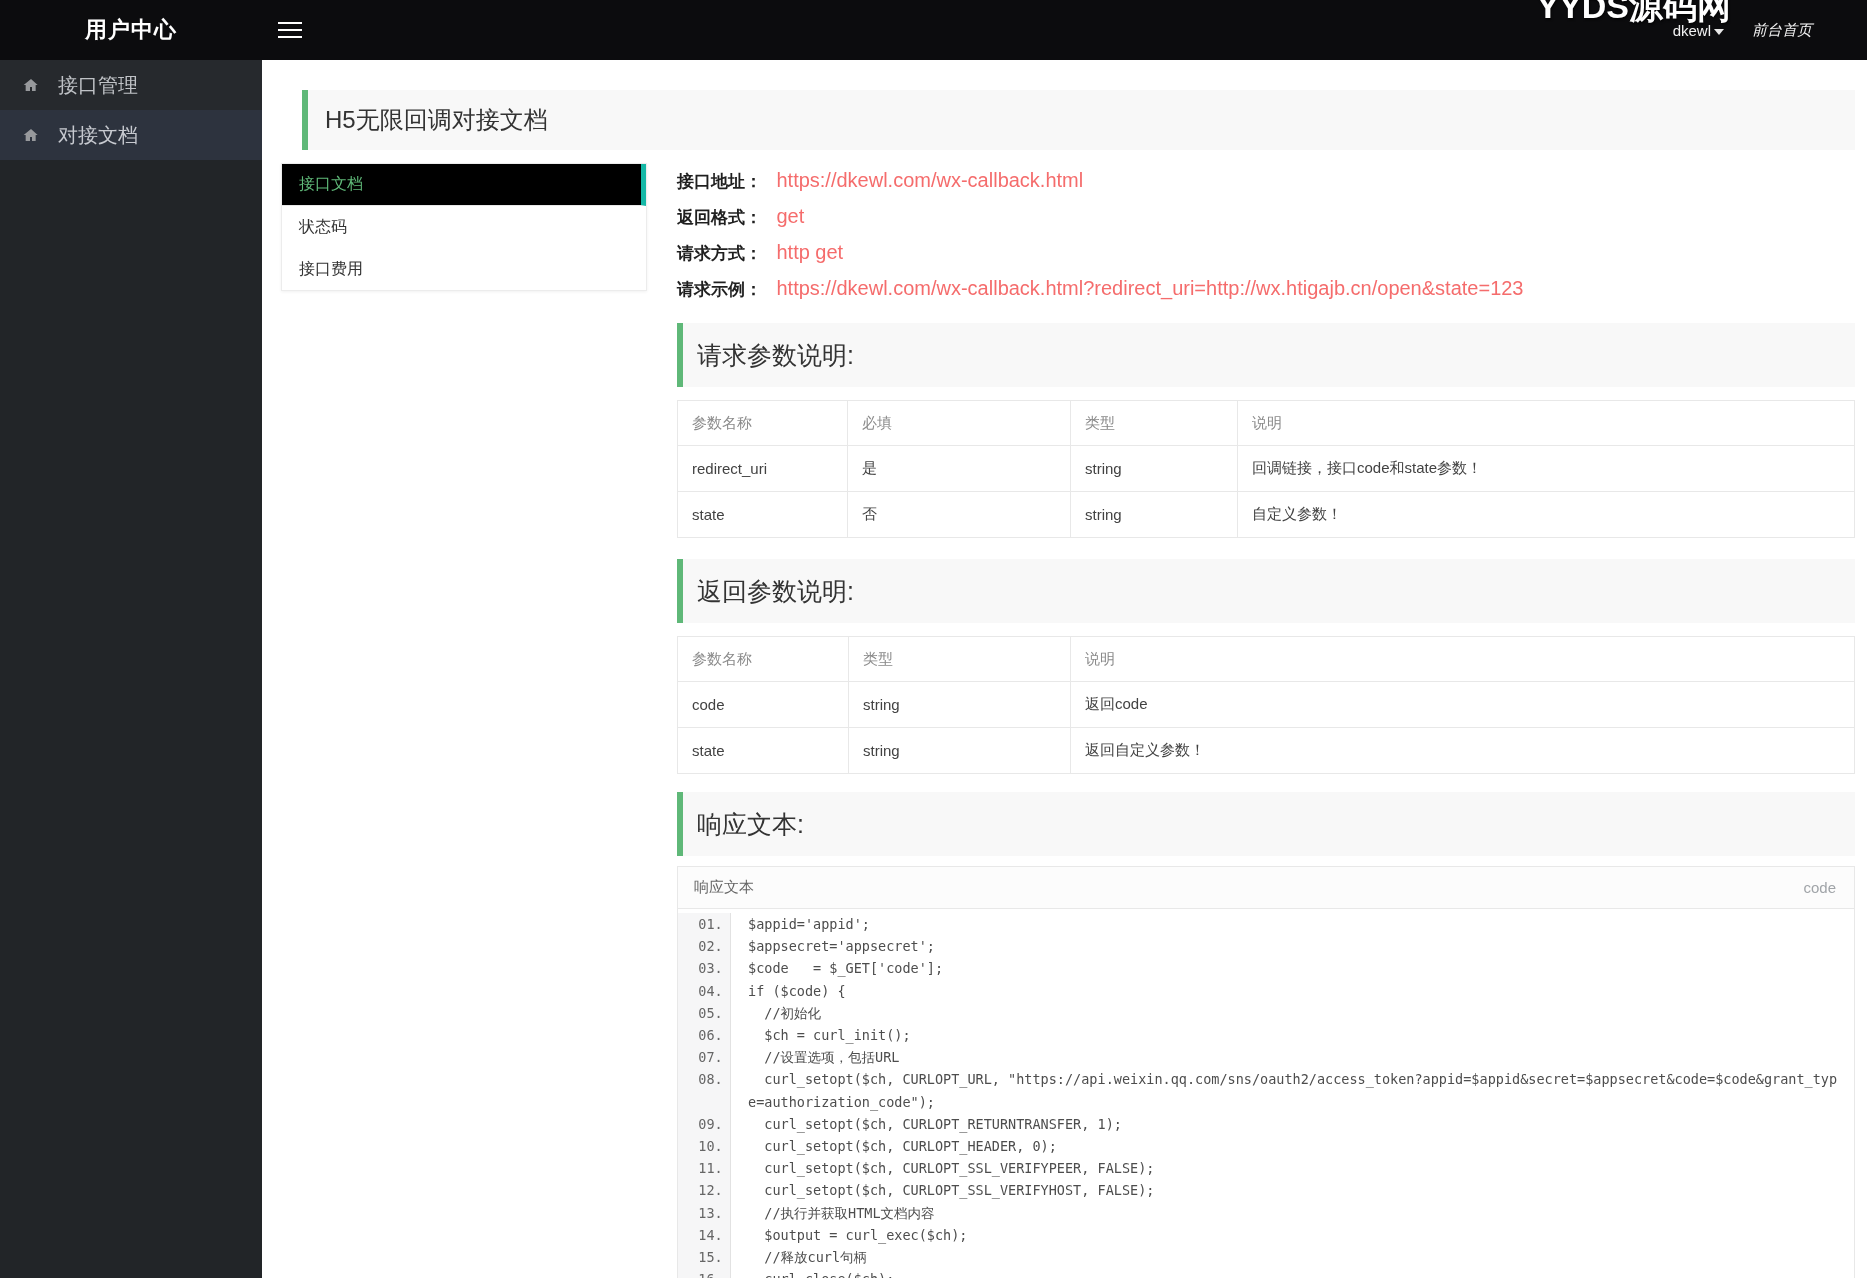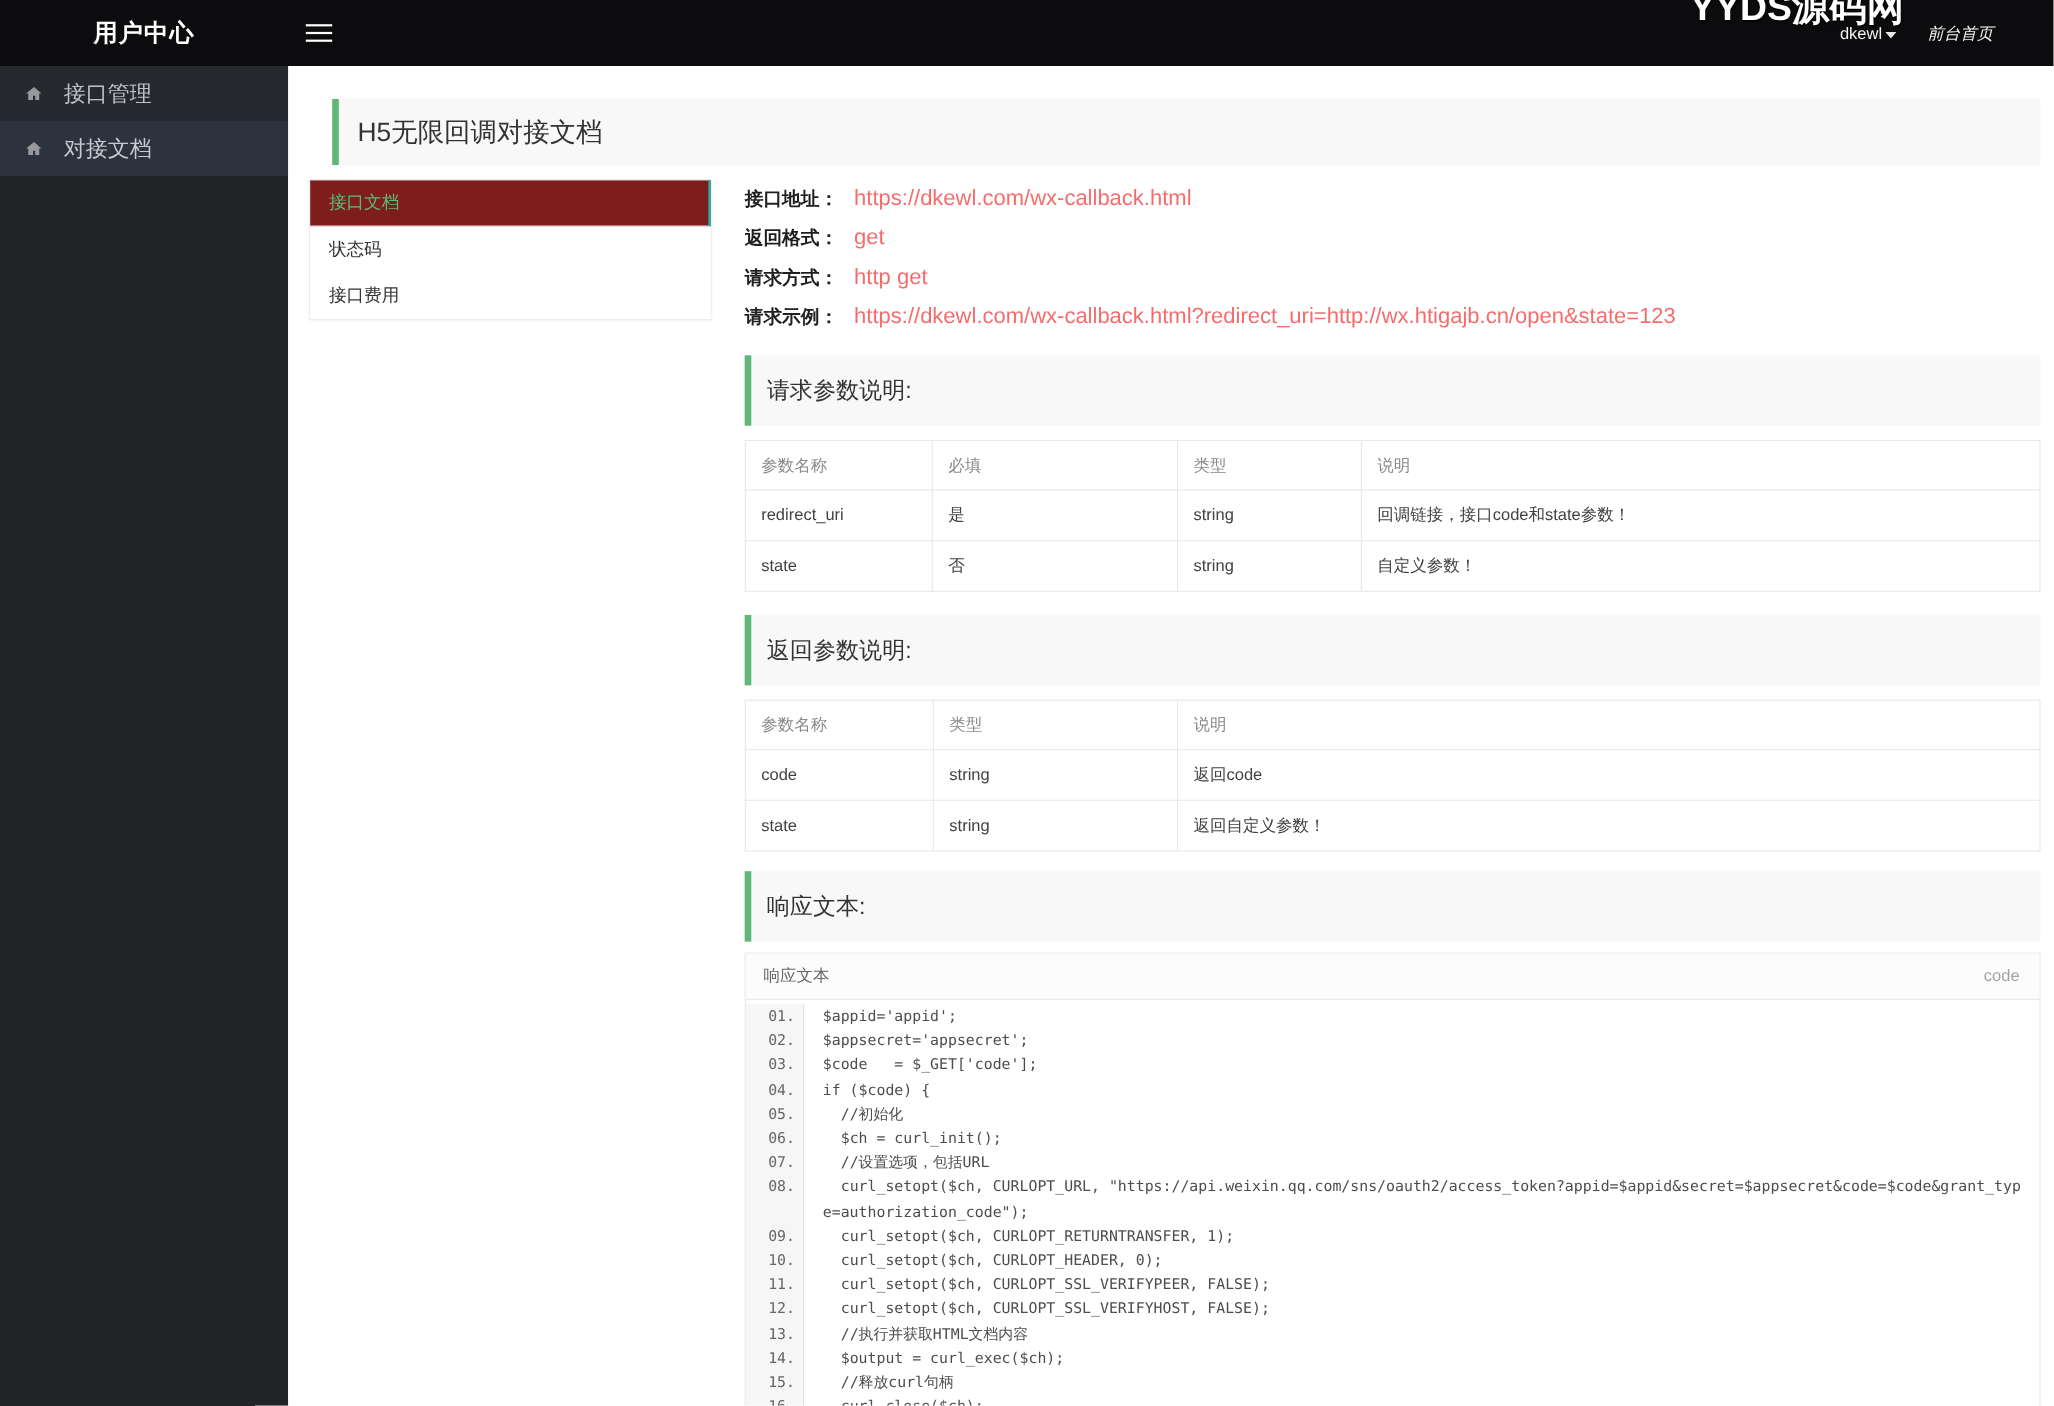--- a/index.html
+++ b/index.html
@@ -38,31 +38,31 @@
 
   .page-title { height:60px; background:#f8f8f8; border-left:6px solid #5fb878;
     display:flex; align-items:center; padding-left:17px; font-size:24px; color:#333;
     margin-bottom:13px;margin-left:21px; }
 
   .cols { display:flex; align-items:flex-start; }
   .left-col { width:366px; margin-right:30px; flex:none; }
   .doc-menu { border:1px solid #ececec; box-shadow:0 1px 3px rgba(0,0,0,.06); background:#fff; }
   .doc-item { height:42px; display:flex; align-items:center; padding-left:17px;
     font-size:16px; color:#333; cursor:pointer; background:#fff; }
-  .doc-item.active { background:#7f1d1d; color:#5fb878; border-right:2px solid #14b8a6;
+  .doc-item.active { background:#000000; color:#5fb878; border-right:5px solid #14b8a6;
     border-bottom:1px solid #e8e8e8; }
 
   .right-col { flex:1; min-width:0; }
 
   .info-line { line-height:34px; white-space:nowrap; }
   .info-line .lbl { font-size:17px; font-weight:bold; color:#1f1f1f; margin-right:10px; }
   .info-line .val { font-size:20px; color:#f56c6c; text-decoration:none; cursor:pointer; }
 
   .sec { height:64px; background:#f8f8f8; border-left:6px solid #5fb878;
-    display:flex; align-items:center; padding-left:14px; font-size:21px; color:#333; }
+    display:flex; align-items:center; padding-left:14px; font-size:25px; color:#333; }
   .sec.m1 { margin-top:16px; }
   .sec.m2 { margin-top:21px; }
   .sec.m3 { margin-top:18px; }
 
   table.params { width:100%; border-collapse:collapse; margin-top:13px; font-size:15px; }
   table.params th, table.params td { border:1px solid #e8e8e8; text-align:left;
     font-weight:normal; padding:12px 14px;margin-top:28px; }
   table.params th { color:#8a8a8a; height:45px; }
   table.params td { color:#424242; height:46px; }
 

